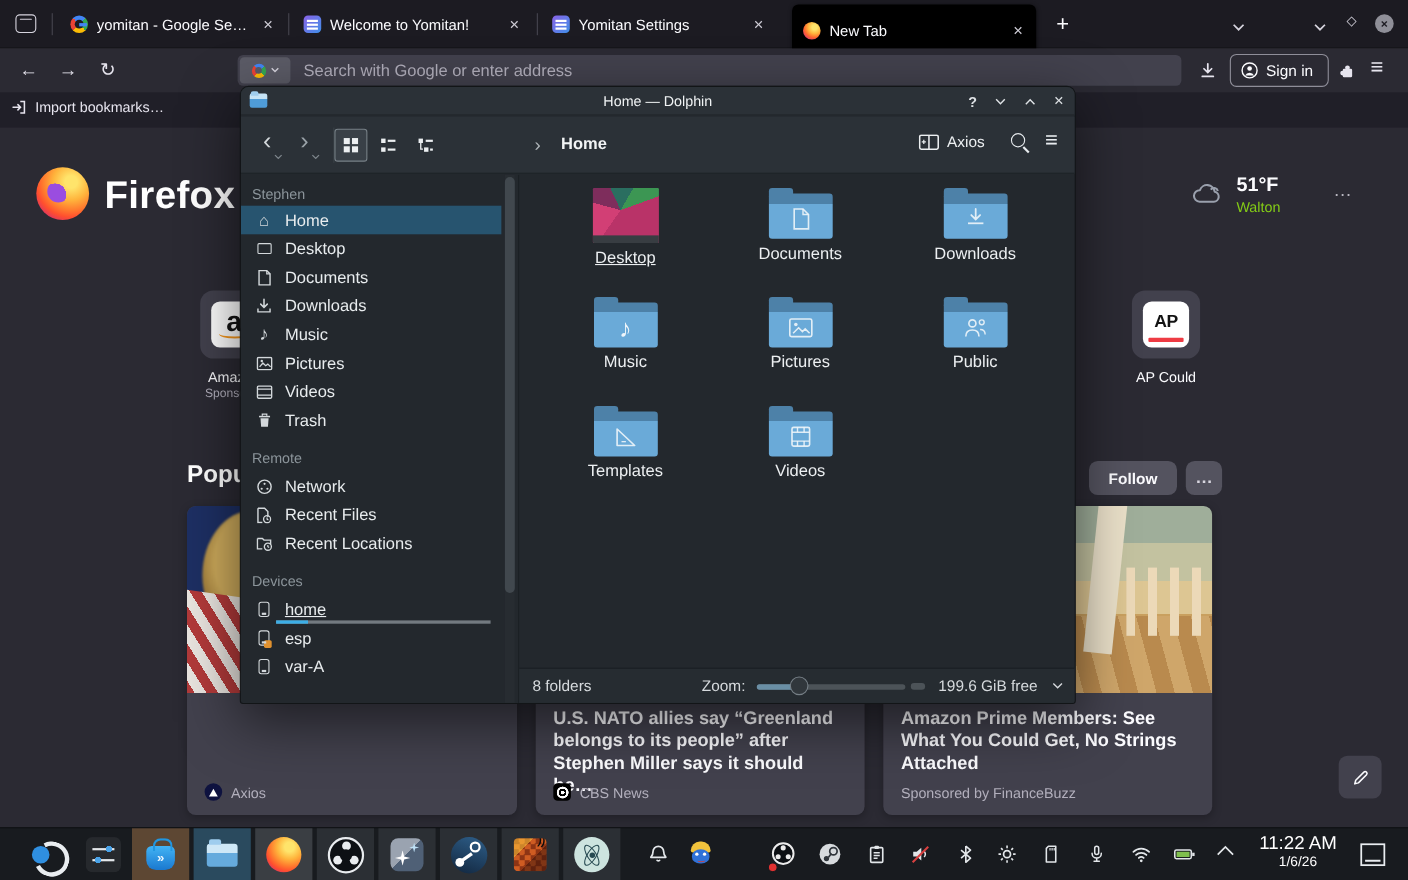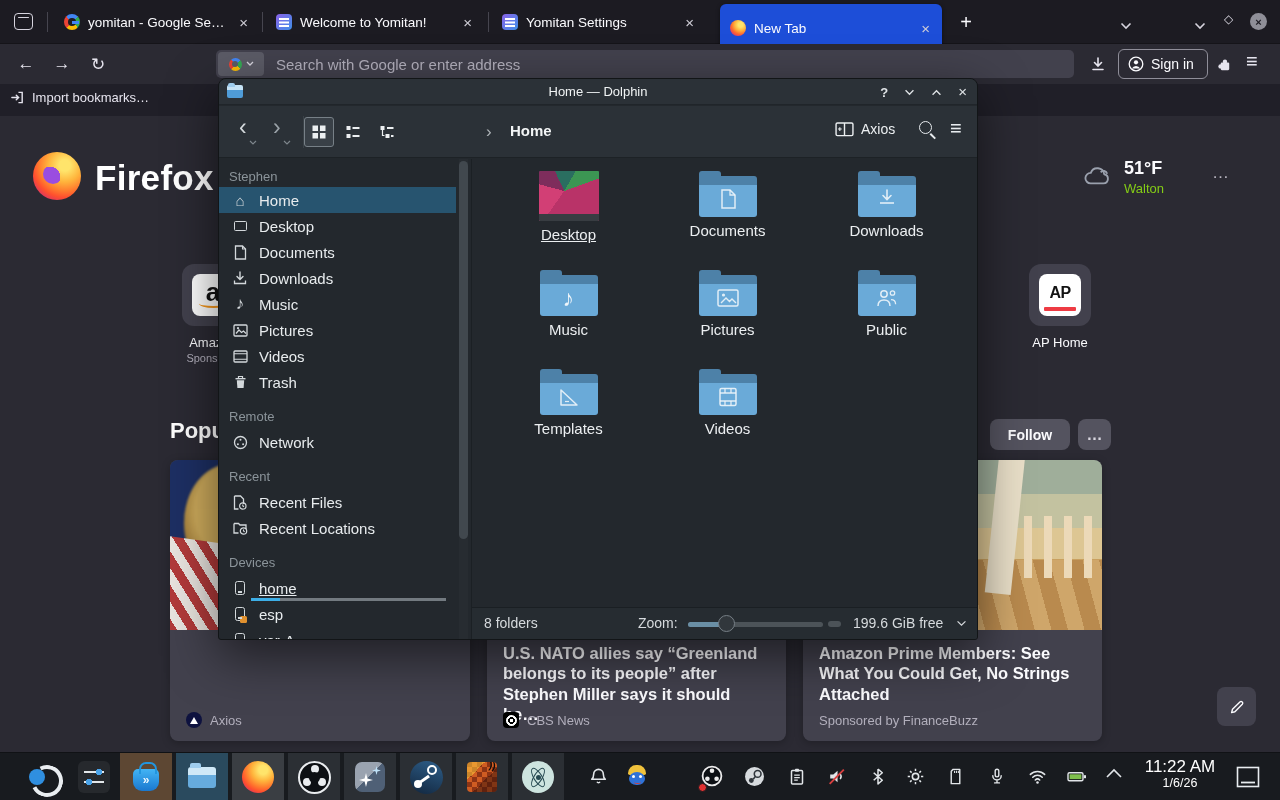--- a/index.html
+++ b/index.html
@@ -9,21 +9,21 @@
   .abs{position:absolute}
 
   
   .tabbar{position:absolute;left:0;top:0;width:1280px;height:44px;background:#1c1b22;border-bottom:1px solid #151419}
   .ffview{position:absolute;left:12px;top:10px;width:24px;height:24px}
   .ffview i{position:absolute;left:2px;top:3px;width:19px;height:17px;border:1.7px solid #d6d4de;border-radius:4px}
   .ffview i::before{content:"";position:absolute;left:3px;right:3px;top:2.6px;height:1.7px;background:#d6d4de;border-radius:1px}
   .tsep{position:absolute;top:12px;width:1px;height:20px;background:#46454f}
   .tab{position:absolute;top:0;height:44px;display:flex;align-items:center;gap:8px;padding:0 10px;font-size:13.5px;color:#fbfbfe;cursor:default}
   .tab .tlabel{flex:1;white-space:nowrap;overflow:hidden;text-overflow:ellipsis}
-  .tab.active{top:4px;height:48px;background:#1d4ed8;border-radius:6px;box-shadow:0 1px 4px rgba(0,0,0,.45)}
+  .tab.active{top:4px;height:48px;background:#000000;border-radius:6px;box-shadow:0 1px 4px rgba(0,0,0,.45)}
   .tclose{color:#cfcdd6;font-size:15px;line-height:15px;padding:0 2px}
   .fav-g{width:16px;height:16px;min-width:16px;border-radius:50%;position:relative;
     background:conic-gradient(from -45deg,#4285f4 0 25%,#34a853 25% 50%,#fbbc05 50% 75%,#ea4335 75% 100%)}
   .fav-g::before{content:"";position:absolute;inset:4px;border-radius:50%;background:#1c1b22}
   .fav-g::after{content:"";position:absolute;right:1px;top:7px;width:7px;height:3px;background:#4285f4}
   .fav-yo{width:16px;height:16px;min-width:16px;border-radius:4px;background:linear-gradient(135deg,#8a63e8,#3f8fe8);position:relative}
   .fav-yo::before{content:"";position:absolute;left:3px;right:3px;top:4px;height:2px;background:#fff;box-shadow:0 3.5px 0 #fff,0 7px 0 #fff}
   .fav-fx{width:16px;height:16px;min-width:16px;border-radius:50%;
     background:radial-gradient(circle at 66% 30%,#ffe46b 0 15%,#ffb43c 38%,#ff6a2e 60%,#e0386f 82%,#9a2a8a 100%)}
   .newtabbtn{position:absolute;left:952px;top:8px;width:28px;height:28px;border-radius:4px;display:flex;align-items:center;justify-content:center;font-size:20px;color:#fbfbfe}
@@ -322,21 +322,21 @@
     <div class="sclabel">Amazon</div>
     <div class="scsub">Sponsored</div>
   </div>
   <div class="sc" style="left:1005px;top:264px">
     <div class="sctile">
       <div class="scsq">
         <span class="ap-txt">AP</span>
         <span class="ap-bar"></span>
       </div>
     </div>
-    <div class="sclabel">AP Home</div>
+    <div class="sclabel">AP Could</div>
   </div>
 
   <div class="heading">Popular Today</div>
   <div class="followbtn">Follow</div>
   <div class="morebtn">…</div>
 
   <div class="card" style="left:170px;width:300px">
     <div class="cimg img1">
       <div class="eagle"></div>
       <div class="flag"></div>
@@ -510,21 +510,20 @@
           <span class="sic">
               <svg width="15" height="15" viewBox="0 0 15 15">
                 <circle cx="7.5" cy="7.5" r="6" stroke="#d3d8db" stroke-width="1.3" fill="none"></circle>
                 <circle cx="7.5" cy="4.8" r="1" fill="#d3d8db"></circle>
                 <circle cx="4.9" cy="9.3" r="1" fill="#d3d8db"></circle>
                 <circle cx="10.1" cy="9.3" r="1" fill="#d3d8db"></circle>
               </svg>
             </span>
           <span>Network</span>
         </div>
-        <div class="shead">Recent</div>
         <div class="srow">
           <span class="sic">
               <svg width="14" height="15" viewBox="0 0 14 15">
                 <path d="M1.5 1h6l3 3v5" stroke="#d3d8db" stroke-width="1.3" fill="none"></path>
                 <path d="M1.5 1v13h4" stroke="#d3d8db" stroke-width="1.3" fill="none"></path>
                 <circle cx="9.8" cy="11" r="3.2" stroke="#d3d8db" stroke-width="1.2" fill="none"></circle>
                 <path d="M9.8 9.5V11l1.2.8" stroke="#d3d8db" stroke-width="1.1" fill="none"></path>
               </svg>
             </span>
           <span>Recent Files</span>

